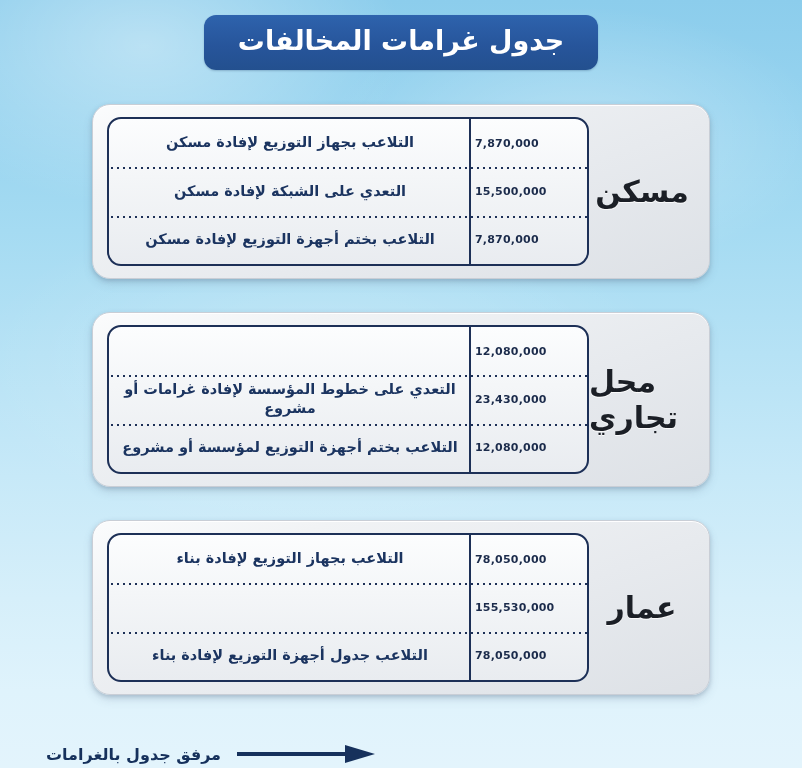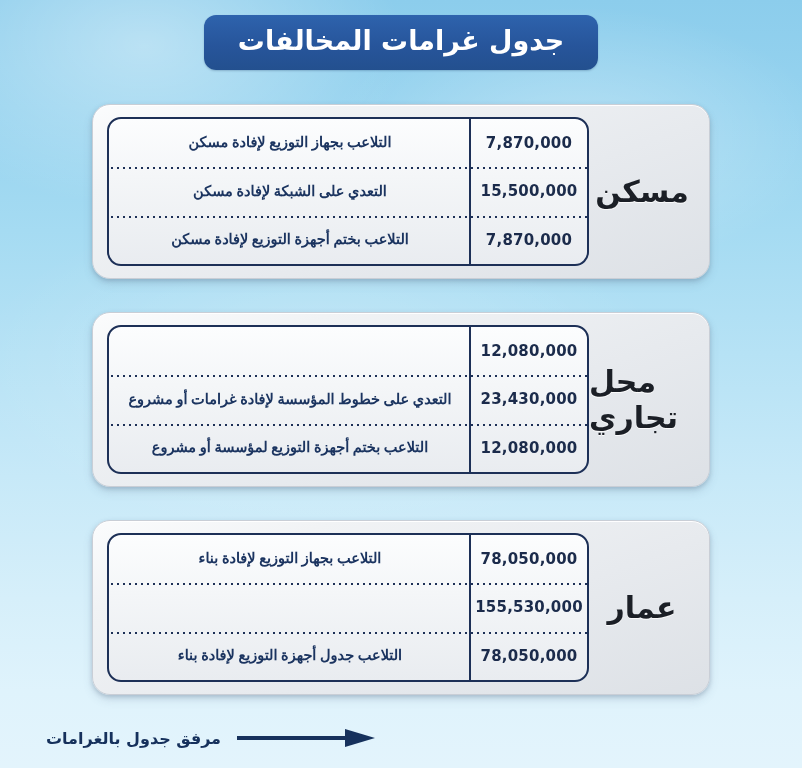--- a/index.html
+++ b/index.html
@@ -133,44 +133,43 @@
     height: 2px;
     background-image: radial-gradient(circle, #1d3057 0 40%, rgba(0,0,0,0) 45%);
     background-size: 6px 2px;
     background-repeat: repeat-x;
     background-position: 0 0;
     z-index: 2;
   }
 
   .cell-amount {
     flex: 0 0 116px;
-    text-align: center;
-    font-size: 15px;
+    text-align: left;
+    font-size: 11px;
     font-weight: bold;
     color: #1b2b4b;
     letter-spacing: 0.2px;
     direction: ltr;
     padding: 0 4px;
   }
 
   .cell-desc {
     flex: 1 1 auto;
     text-align: center;
     font-size: 14.5px;
     font-weight: bold;
     color: #1b3460;
     line-height: 1.35;
     padding: 0 12px;
-    font-family: Liberation Serif, serif;
   }
 
   
   .footer {
     position: absolute;
-    bottom: 18px;
+    bottom: 2px;
     left: 0;
     right: 0;
     display: flex;
     flex-direction: row;
     align-items: center;
     justify-content: flex-start;
     padding-right: 8px;
     padding-left: 22px;
     gap: 16px;
     text-align: center;

